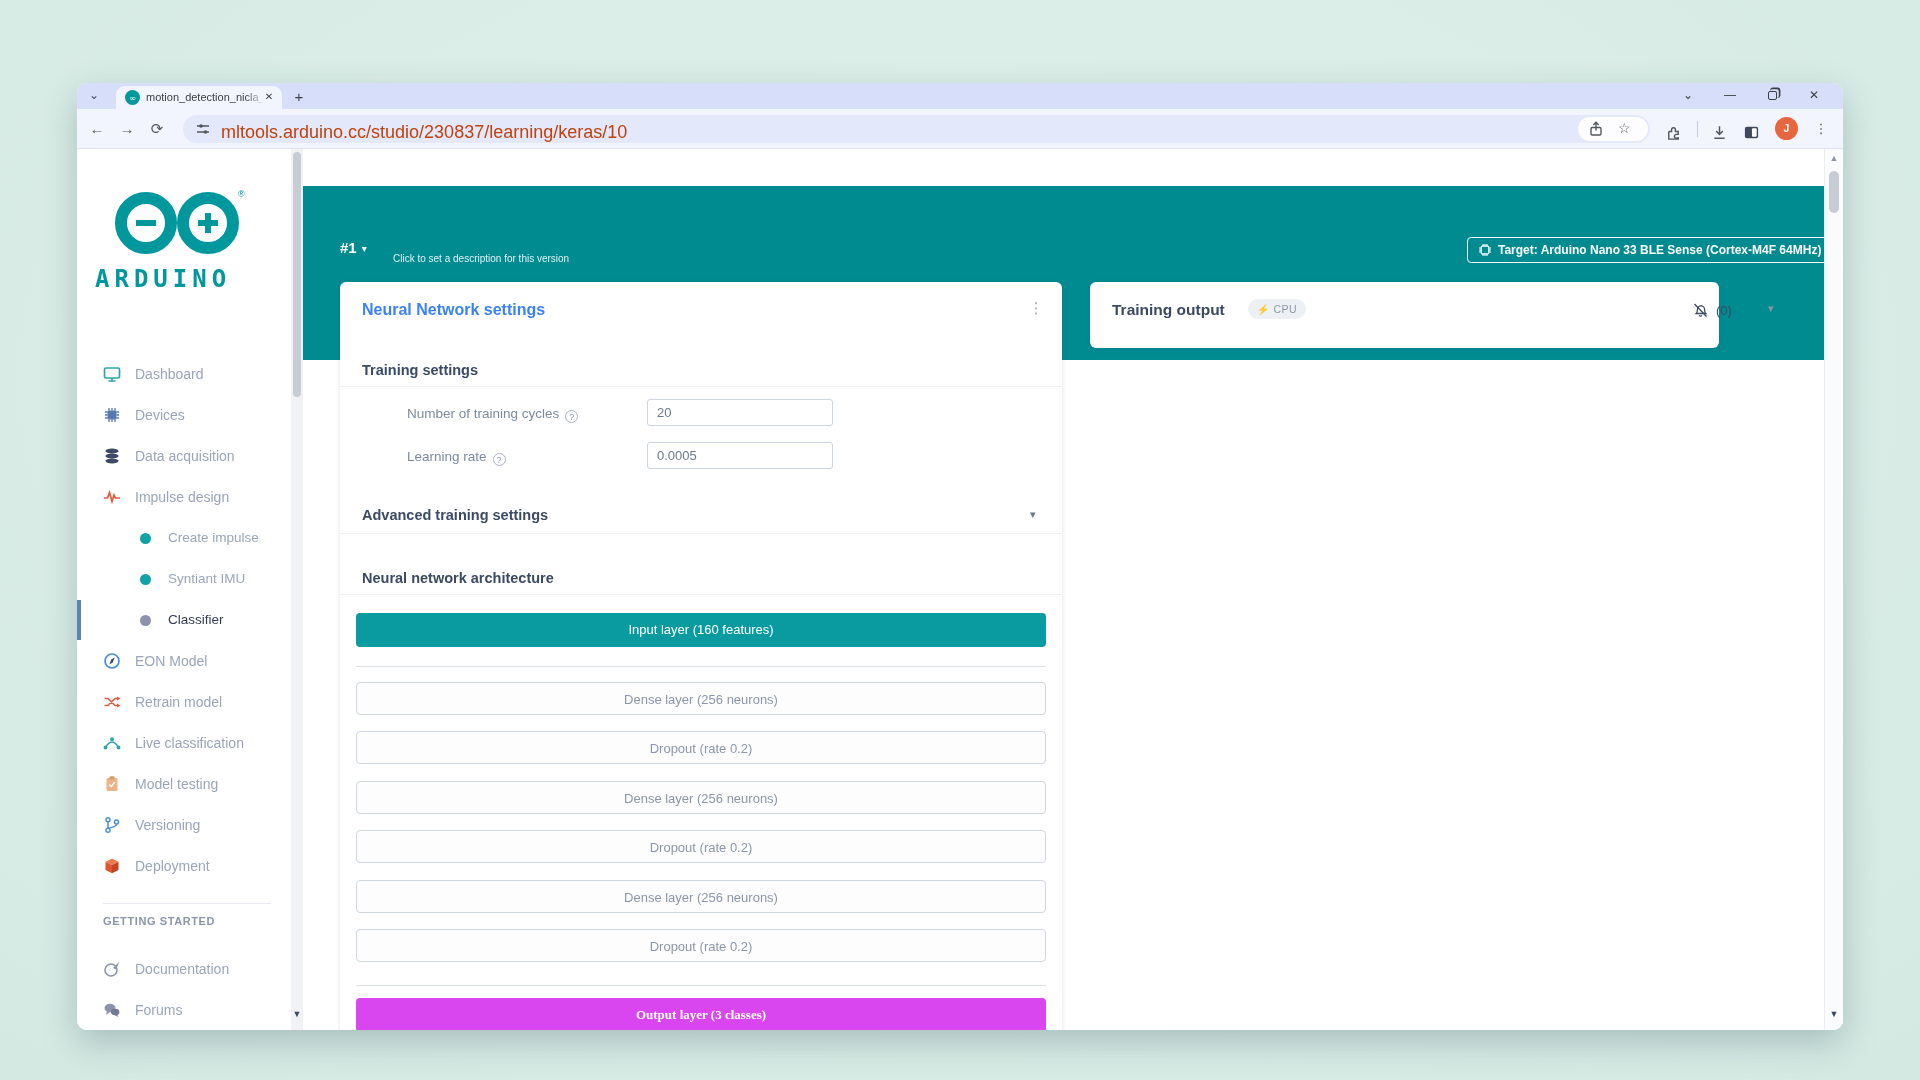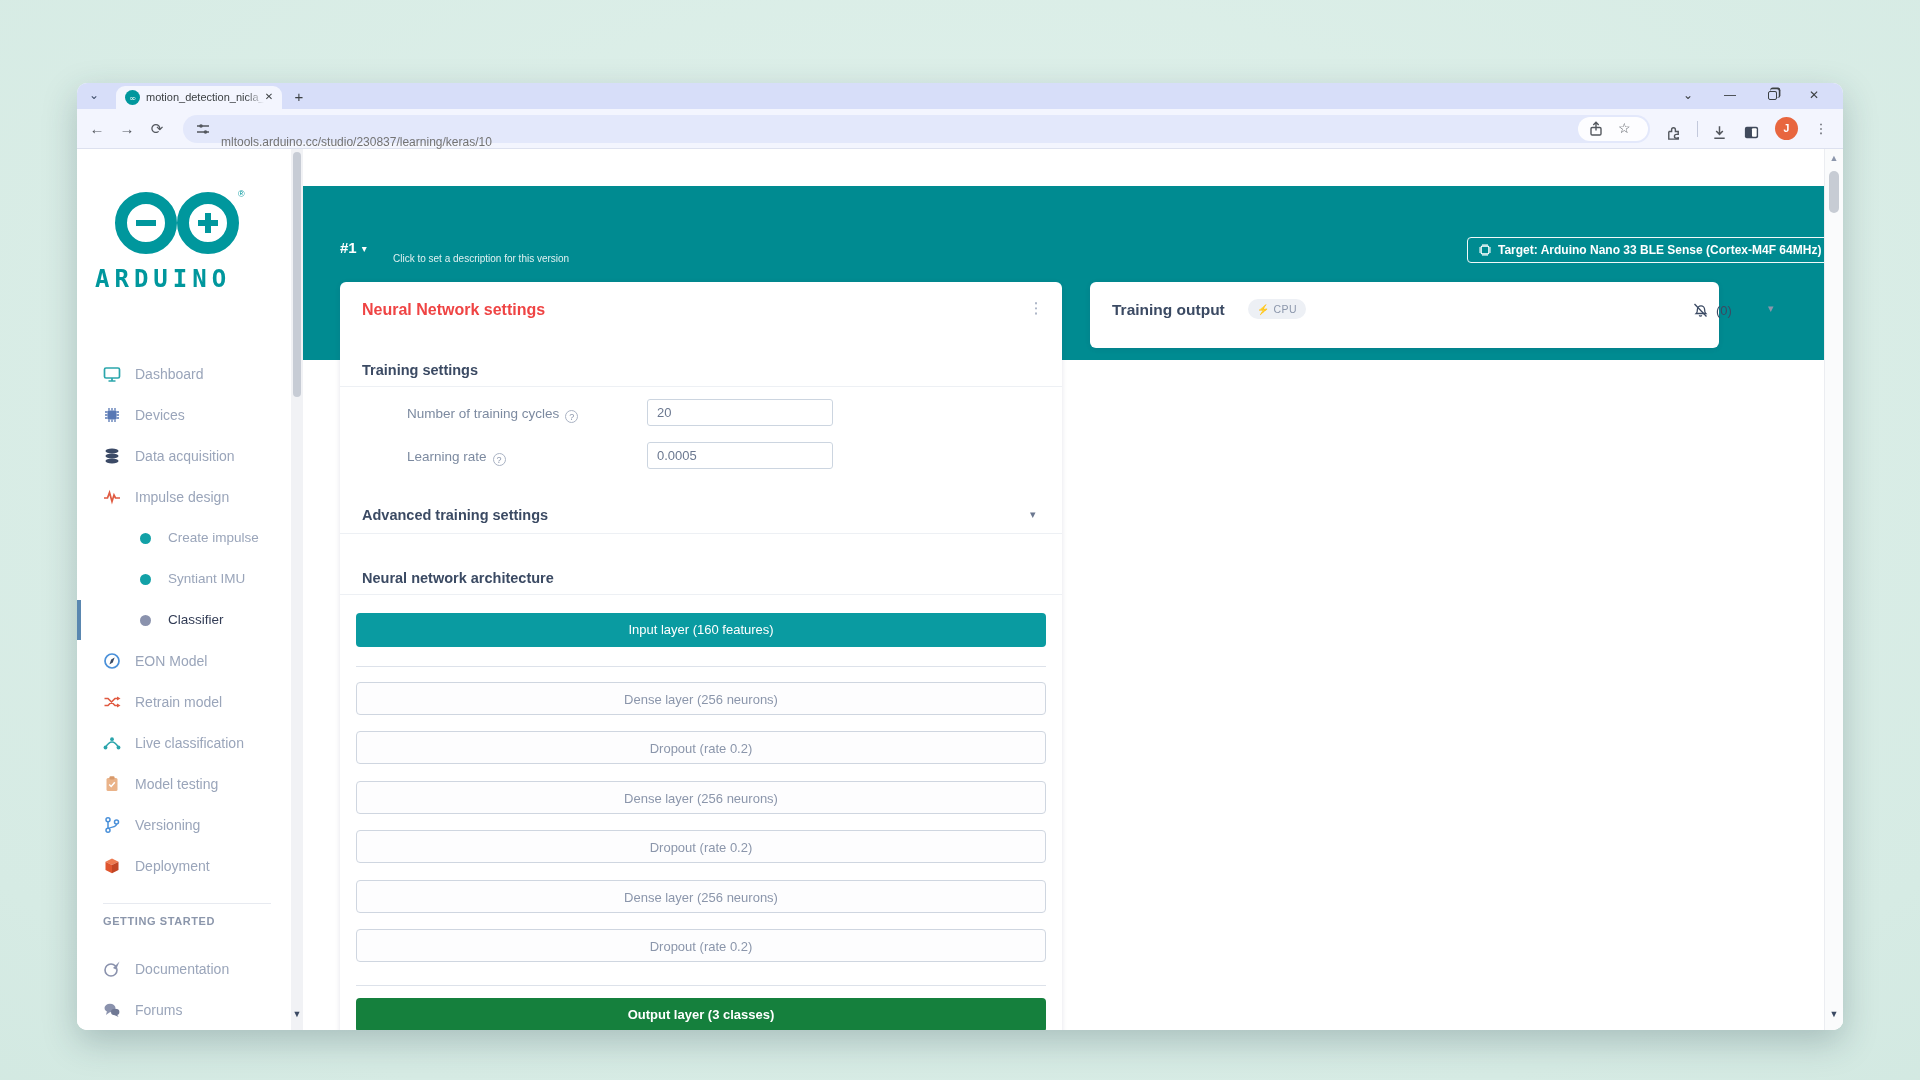--- a/index.html
+++ b/index.html
@@ -29,21 +29,21 @@
   .wc.chev { left:1596px; } .wc.min { left:1638px; } .wc.rest { left:1680px; } .wc.close { left:1722px; }
   .rest-box { display:inline-block; width:9px; height:9px; border:1.2px solid #3c4043; border-radius:2px;
     box-shadow:2px -2px 0 -0.2px #d7def9, 2.8px -2.8px 0 0.6px #3c4043; vertical-align:middle; }
 
   
   .toolbar { position:absolute; left:0; top:26px; width:100%; height:40px; background:#f3f5fe; border-bottom:1px solid #dde1ef; }
   .navbtn { position:absolute; top:8px; width:24px; height:24px; text-align:center; line-height:24px;
     font-size:15px; color:#53575e; }
   .omnibox { position:absolute; left:106px; top:6px; width:1467px; height:28px; background:#e3e8fb; border-radius:14px; }
   .omni-info { position:absolute; left:12px; top:6px; }
-  .omni-url { position:absolute; left:38px; top:20px; font-size:12px; color:#737373; }
+  .omni-url { position:absolute; left:38px; top:7px; font-size:18px; color:#c2410c; }
   .omni-cap { position:absolute; right:2px; top:2px; width:70px; height:24px; background:#fdfdff; border-radius:12px; }
   .ic { position:absolute; top:4px; width:16px; height:16px; }
   .tool-ic { position:absolute; top:15px; }
   .tb-divider { position:absolute; left:1620px; top:12px; width:1px; height:16px; background:#c3c9dc; }
   .tb-avatar { position:absolute; left:1698px; top:8px; width:23px; height:23px; border-radius:50%; background:#e8663f;
     color:#fff; font-size:10.5px; font-weight:bold; text-align:center; line-height:23px; }
   .tb-kebab { position:absolute; left:1736px; top:8px; width:16px; height:24px; color:#53575e; font-size:13px;
     line-height:24px; text-align:center; }
   .star { position:absolute; left:40px; top:3px; font-size:14px; color:#53575e; }
 
@@ -84,35 +84,35 @@
   .vcaret { font-size:10px; margin-left:5px; vertical-align:1px; }
   .vdesc { position:absolute; left:53px; top:14px; width:600px; font-size:10px; color:rgba(255,255,255,.88); white-space:nowrap; }
   .target-chip { position:absolute; left:1164px; top:88px; height:26px; border:1px solid rgba(255,255,255,.95);
     border-radius:4px; display:flex; align-items:center; padding:0 10px; gap:6px; color:#fff;
     font-size:12px; font-weight:bold; white-space:nowrap; }
 
   .card { position:absolute; background:#fff; border-radius:6px; box-shadow:0 1px 5px rgba(40,50,90,.13); }
   .nn-card { left:37px; top:133px; width:722px; height:760px; border-radius:6px 6px 0 0; overflow:hidden; }
   .to-card { left:787px; top:133px; width:629px; height:66px; }
 
-  .card-title { position:absolute; left:22px; top:19px; font-size:16px; font-weight:bold; color:#ef4444; }
+  .card-title { position:absolute; left:22px; top:19px; font-size:16px; font-weight:bold; color:#3b82f6; }
   .kebab { position:absolute; left:688px; top:17px; width:16px; height:22px; color:#9aa5ba; font-size:15px; text-align:center; }
   .sec-h { position:absolute; left:22px; font-size:14.5px; font-weight:bold; color:#3b4a63; }
   .hline { position:absolute; left:0; width:722px; height:1px; background:#edf0f4; }
   .f-label { position:absolute; left:22px; font-size:13.5px; color:#7c8aa0;margin-left:45px; }
   .qmark { display:inline-block; width:13px; height:13px; border:1px solid #aab3c4; border-radius:50%;
     font-size:9px; line-height:12px; text-align:center; color:#8b96ab; margin-left:6px; vertical-align:-2px; }
   .f-input { position:absolute; left:307px; width:186px; height:27px; border:1px solid #ccd5e0; border-radius:3px;
     font-size:13px; color:#6b7890; padding:0 9px; background:#fff; font-family:"Liberation Sans",sans-serif; }
   .adv-caret { position:absolute; left:690px; top:226px; font-size:11px; color:#6b7890; }
   .layer { position:absolute; left:16px; width:690px; height:33px; border-radius:4px; text-align:center;
     line-height:33px; font-size:13px; }
   .layer.input  { background:#0a9ba1; color:#fff; height:34px; line-height:34px; }
   .layer.outline{ background:#fdfdfe; border:1px solid #cfd6e0; color:#8b96ab; }
-  .layer.output { background:#15803d; color:#fff; height:34px; line-height:34px; font-weight:bold; }
+  .layer.output { background:#d946ef; color:#fff; height:34px; line-height:34px; font-weight:bold;font-family:Liberation Serif, serif; }
   .arch-hr { position:absolute; left:16px; width:690px; height:1px; background:#dde2ea; }
 
   .to-title { position:absolute; left:22px; top:19px; font-size:15.5px; font-weight:bold; color:#3b4a63; }
   .cpu-pill { position:absolute; left:158px; top:17px; height:20px; background:#edf0f5; border-radius:10px;
     display:flex; align-items:center; padding:0 9px; gap:4px; }
   .cpu-bolt { font-size:10px; color:#3b4a63; }
   .cpu-txt { font-size:10.5px; color:#8b96ab; letter-spacing:.5px; }
   .bell-wrap { position:absolute; left:602px; top:20px; }
   .notif-count { position:absolute; left:626px; top:21px; font-size:13px; color:#3b4a63; }
   .to-caret { position:absolute; left:678px; top:20px; font-size:11px; color:#8b96ab; }

